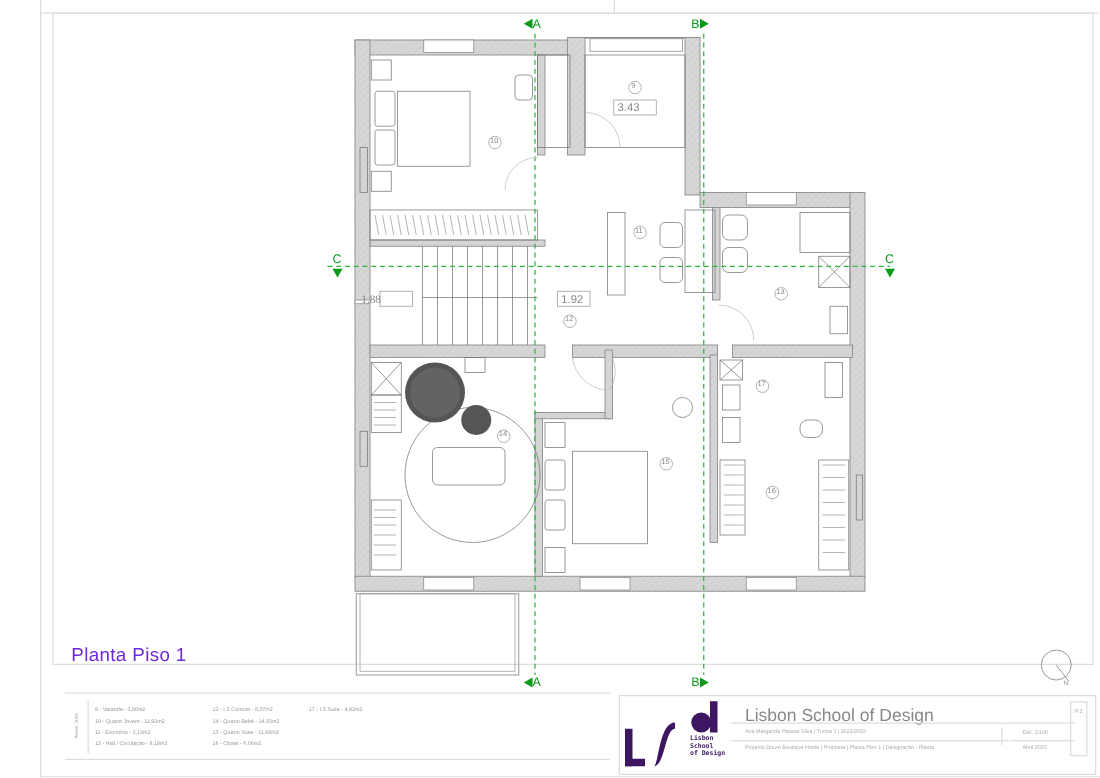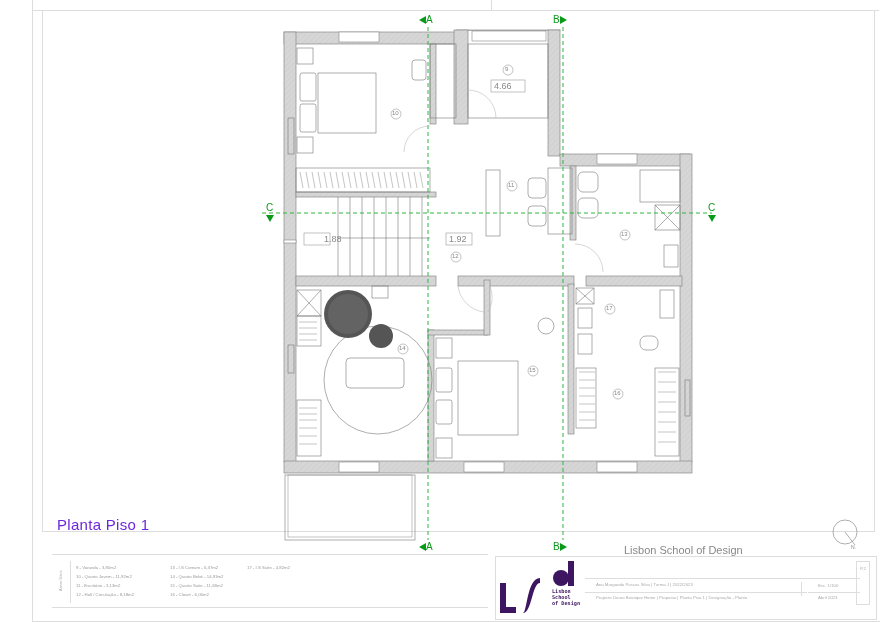--- a/index.html
+++ b/index.html
@@ -9,21 +9,21 @@
   .top-strip{position:absolute;left:32px;top:10px;width:847px;height:0;border-top:1px solid #ddd;}
   .top-divider{position:absolute;left:491px;top:0;height:10px;border-left:1px solid #ddd;}
   .inner-frame{position:absolute;left:42px;top:10px;width:831px;height:520px;border:1px solid #ddd;}
   .plan-title{position:absolute;left:57px;top:516px;font-size:15px;color:#6d28d9;letter-spacing:.3px;}
   .title-rule{position:absolute;left:52px;top:554px;width:436px;border-top:1px solid #ddd;}
   .areas-vert{position:absolute;left:58px;top:562px;width:12px;height:38px;font-size:4px;color:#aaa;writing-mode:vertical-rl;transform:rotate(180deg);text-align:center;}
   .areas-vline{position:absolute;left:70px;top:561px;height:42px;border-left:1px solid #ddd;}
   .area-col{position:absolute;top:563px;font-size:4.3px;line-height:9px;color:#999;white-space:nowrap;}
   .bottom-rule{position:absolute;left:52px;top:607px;width:436px;border-top:1px solid #ddd;}
   .tb-box{position:absolute;left:495px;top:556px;width:380px;height:62px;border:1px solid #ddd;}
-  .tb-school{position:absolute;left:596px;top:544px;font-size:11px;color:#888;margin-left:28px;}
+  .tb-school{position:absolute;left:596px;top:564px;font-size:14px;color:#888;}
   .tb-rule1{position:absolute;left:585px;top:578px;width:275px;border-top:1px solid #ddd;}
   .tb-line{position:absolute;font-size:4.3px;color:#aaa;white-space:nowrap;}
   .tb-rule2{position:absolute;left:585px;top:592px;width:222px;border-top:1px solid #ddd;}
   .tb-vsep{position:absolute;left:801px;top:582px;height:14px;border-left:1px solid #ddd;}
   .tb-rule3{position:absolute;left:808px;top:592px;width:52px;border-top:1px solid #ddd;}
   .tb-sheet{position:absolute;left:856px;top:561px;width:12px;height:42px;border:1px solid #ddd;font-size:4.3px;color:#aaa;text-align:center;line-height:14px;}
   .logo-text{position:absolute;left:552px;top:588px;font-family:"DejaVu Sans Mono",monospace;font-size:5.2px;line-height:6px;color:#3d1560;font-weight:bold;}
   .sec-label{position:absolute;font-size:10px;color:#0a9a1a;font-weight:normal;line-height:10px;}
   .sec-tri-l{display:inline-block;width:0;height:0;border-top:4px solid transparent;border-bottom:4px solid transparent;border-right:7px solid #0a9a1a;vertical-align:middle;}
   .sec-tri-r{display:inline-block;width:0;height:0;border-top:4px solid transparent;border-bottom:4px solid transparent;border-left:7px solid #0a9a1a;vertical-align:middle;}
@@ -214,24 +214,24 @@
   <g fill="#3d1560">
     <rect x="500" y="583" width="6" height="30"></rect>
     <rect x="500" y="607" width="16" height="6"></rect>
     <path d="M523 613 C 527 613, 527 578, 540 578 L 540 583 C 532 583, 532 613, 523 613 Z"></path>
     <circle cx="561" cy="578" r="8"></circle>
     <rect x="568" y="561" width="6" height="25"></rect>
   </g>
 </svg>
 
 <div class="abs" style="left:505px;top:66px;font-size:6px;color:#888;">9</div>
-<div class="abs" style="left:494px;top:81px;font-size:9px;color:#888;">4.66</div>
+<div class="abs" style="left:494px;top:81px;font-size:9px;color:#888;">3.43</div>
 <div class="abs" style="left:392px;top:110px;font-size:6px;color:#888;">10</div>
 <div class="abs" style="left:508px;top:182px;font-size:6px;color:#888;">11</div>
-<div class="abs" style="left:324px;top:234px;font-size:9px;color:#888;">1.88</div>
+<div class="abs" style="left:289px;top:234px;font-size:9px;color:#888;font-family:Liberation Serif, serif;">1.88</div>
 <div class="abs" style="left:449px;top:234px;font-size:9px;color:#888;">1.92</div>
 <div class="abs" style="left:452px;top:253px;font-size:6px;color:#888;">12</div>
 <div class="abs" style="left:621px;top:231px;font-size:6px;color:#888;">13</div>
 <div class="abs" style="left:399px;top:345px;font-size:6px;color:#888;">14</div>
 <div class="abs" style="left:529px;top:367px;font-size:6px;color:#888;">15</div>
 <div class="abs" style="left:614px;top:390px;font-size:6px;color:#888;">16</div>
 <div class="abs" style="left:606px;top:305px;font-size:6px;color:#888;">17</div>
 
 <div class="sec-label" style="left:419px;top:15px;"><span class="sec-tri-l"></span><span>A</span></div>
 <div class="sec-label" style="left:553px;top:15px;"><span>B</span><span class="sec-tri-r"></span></div>

